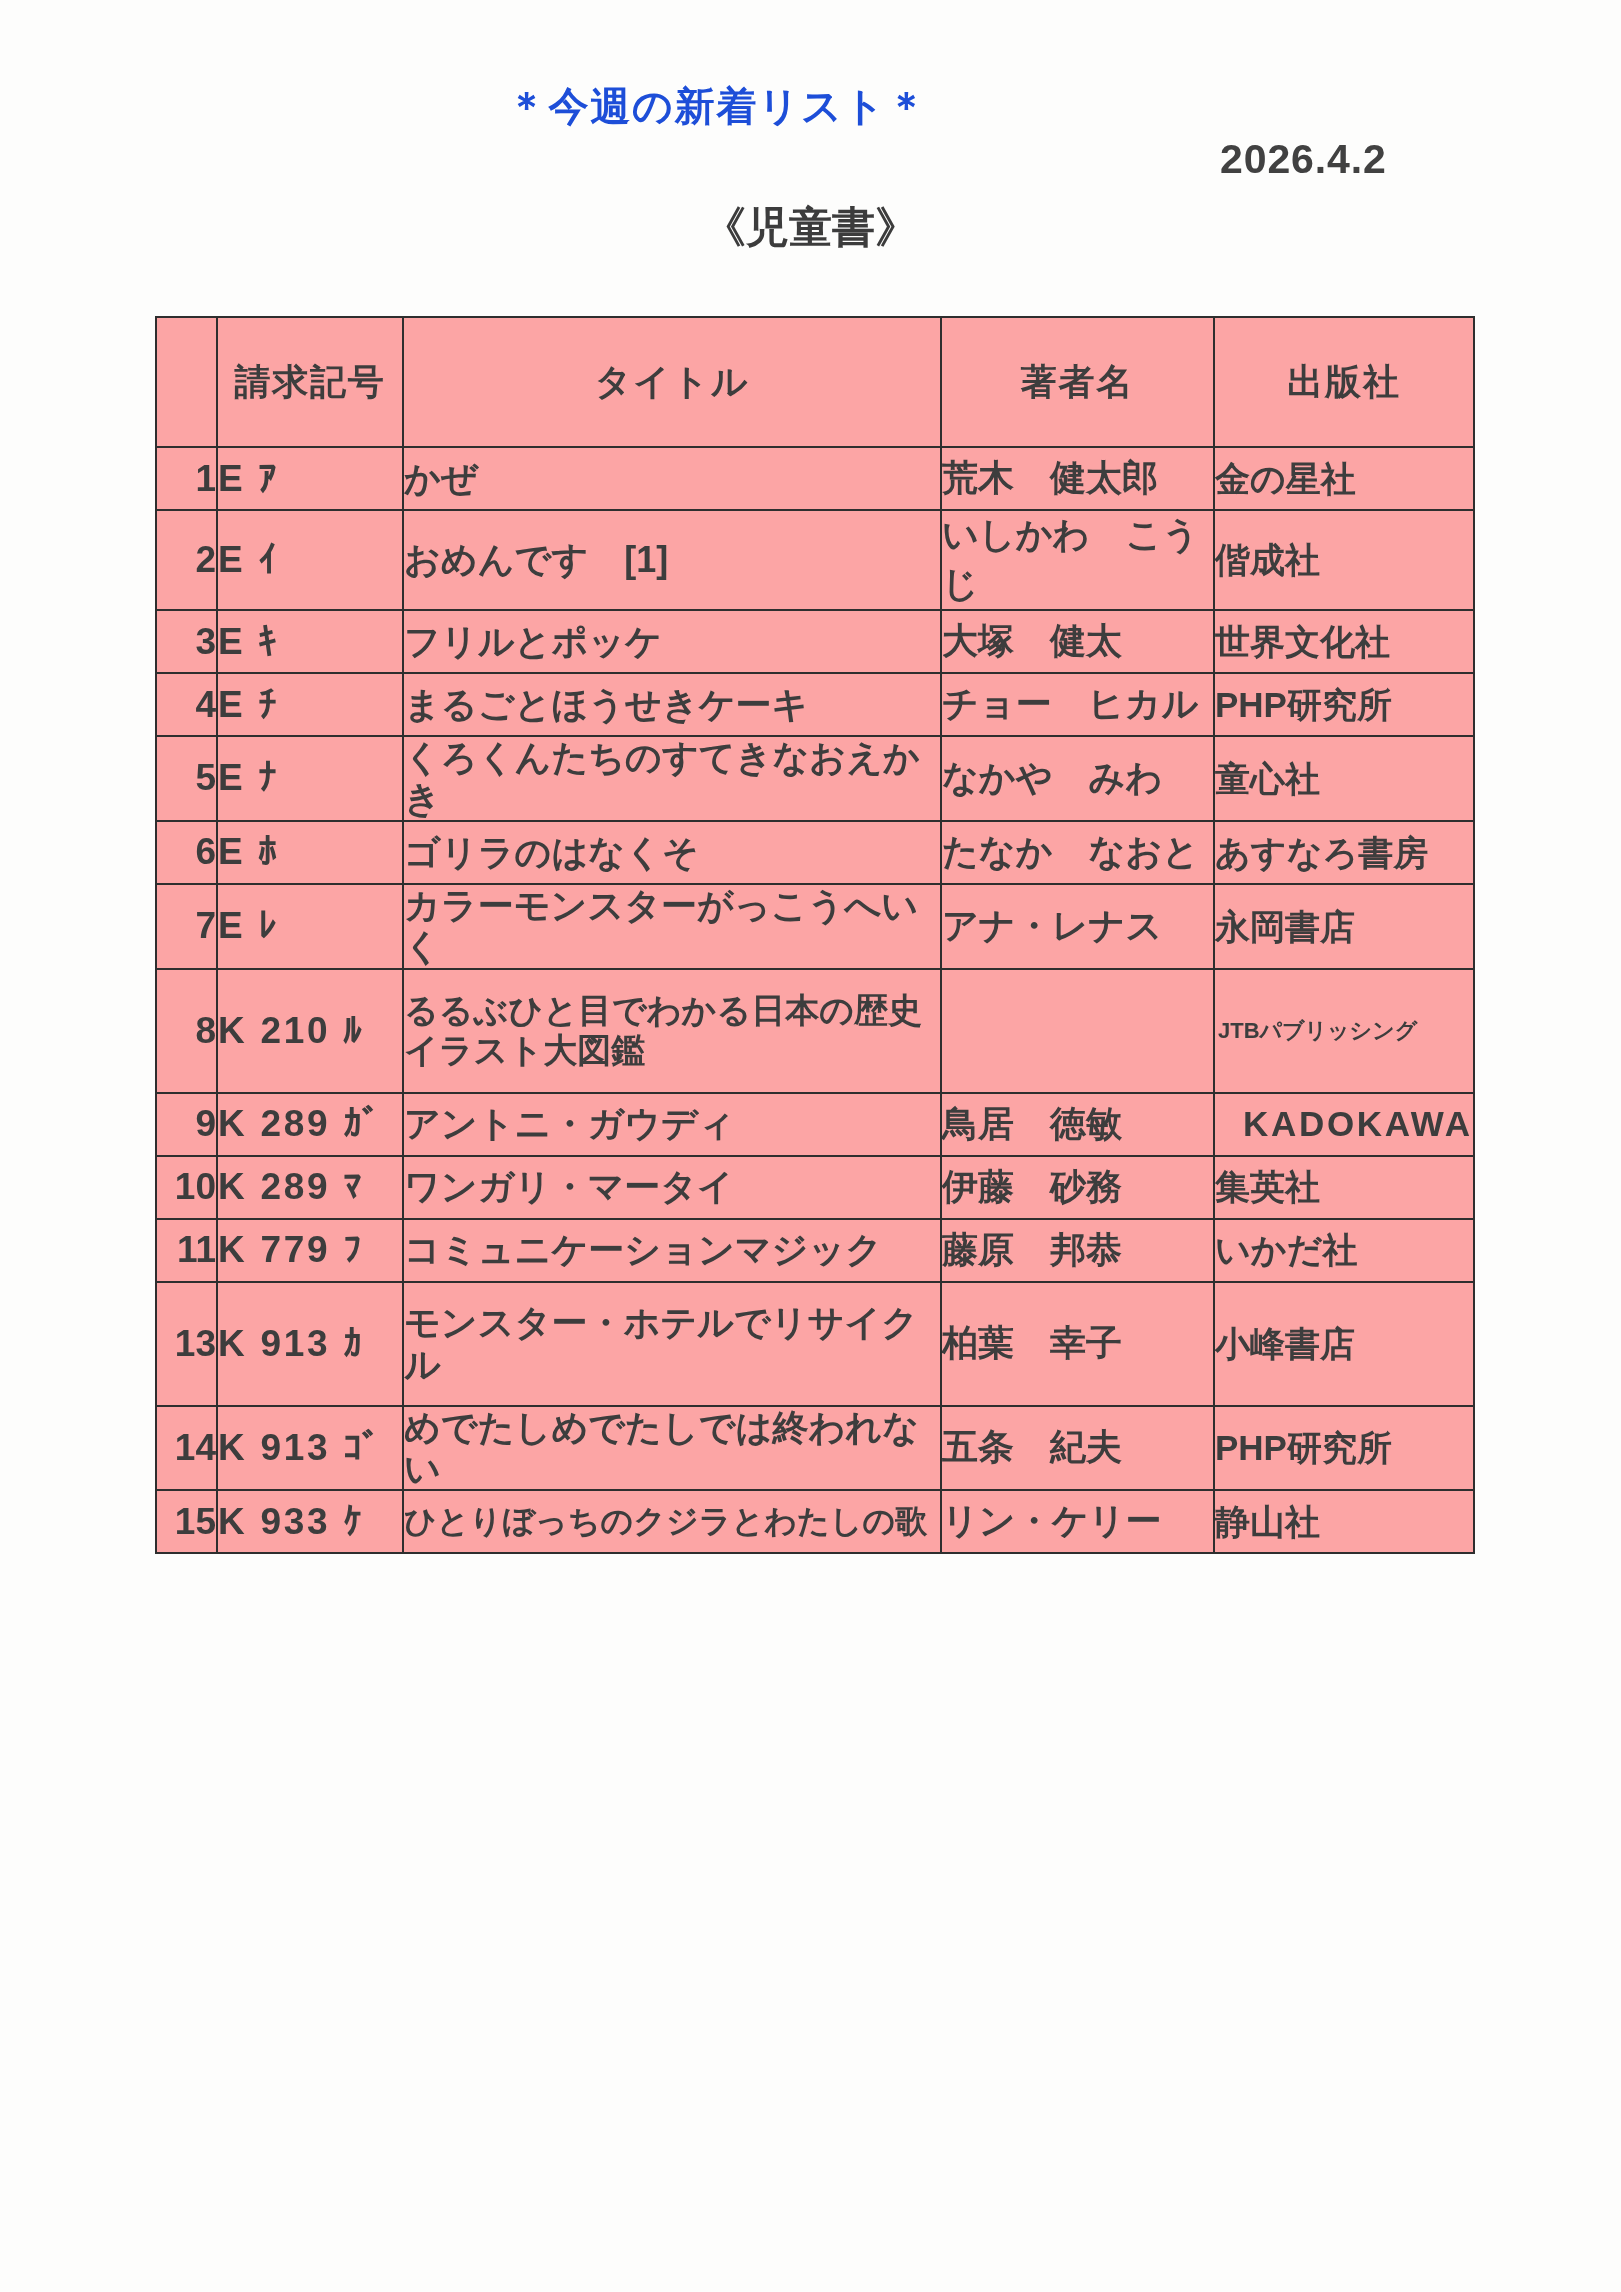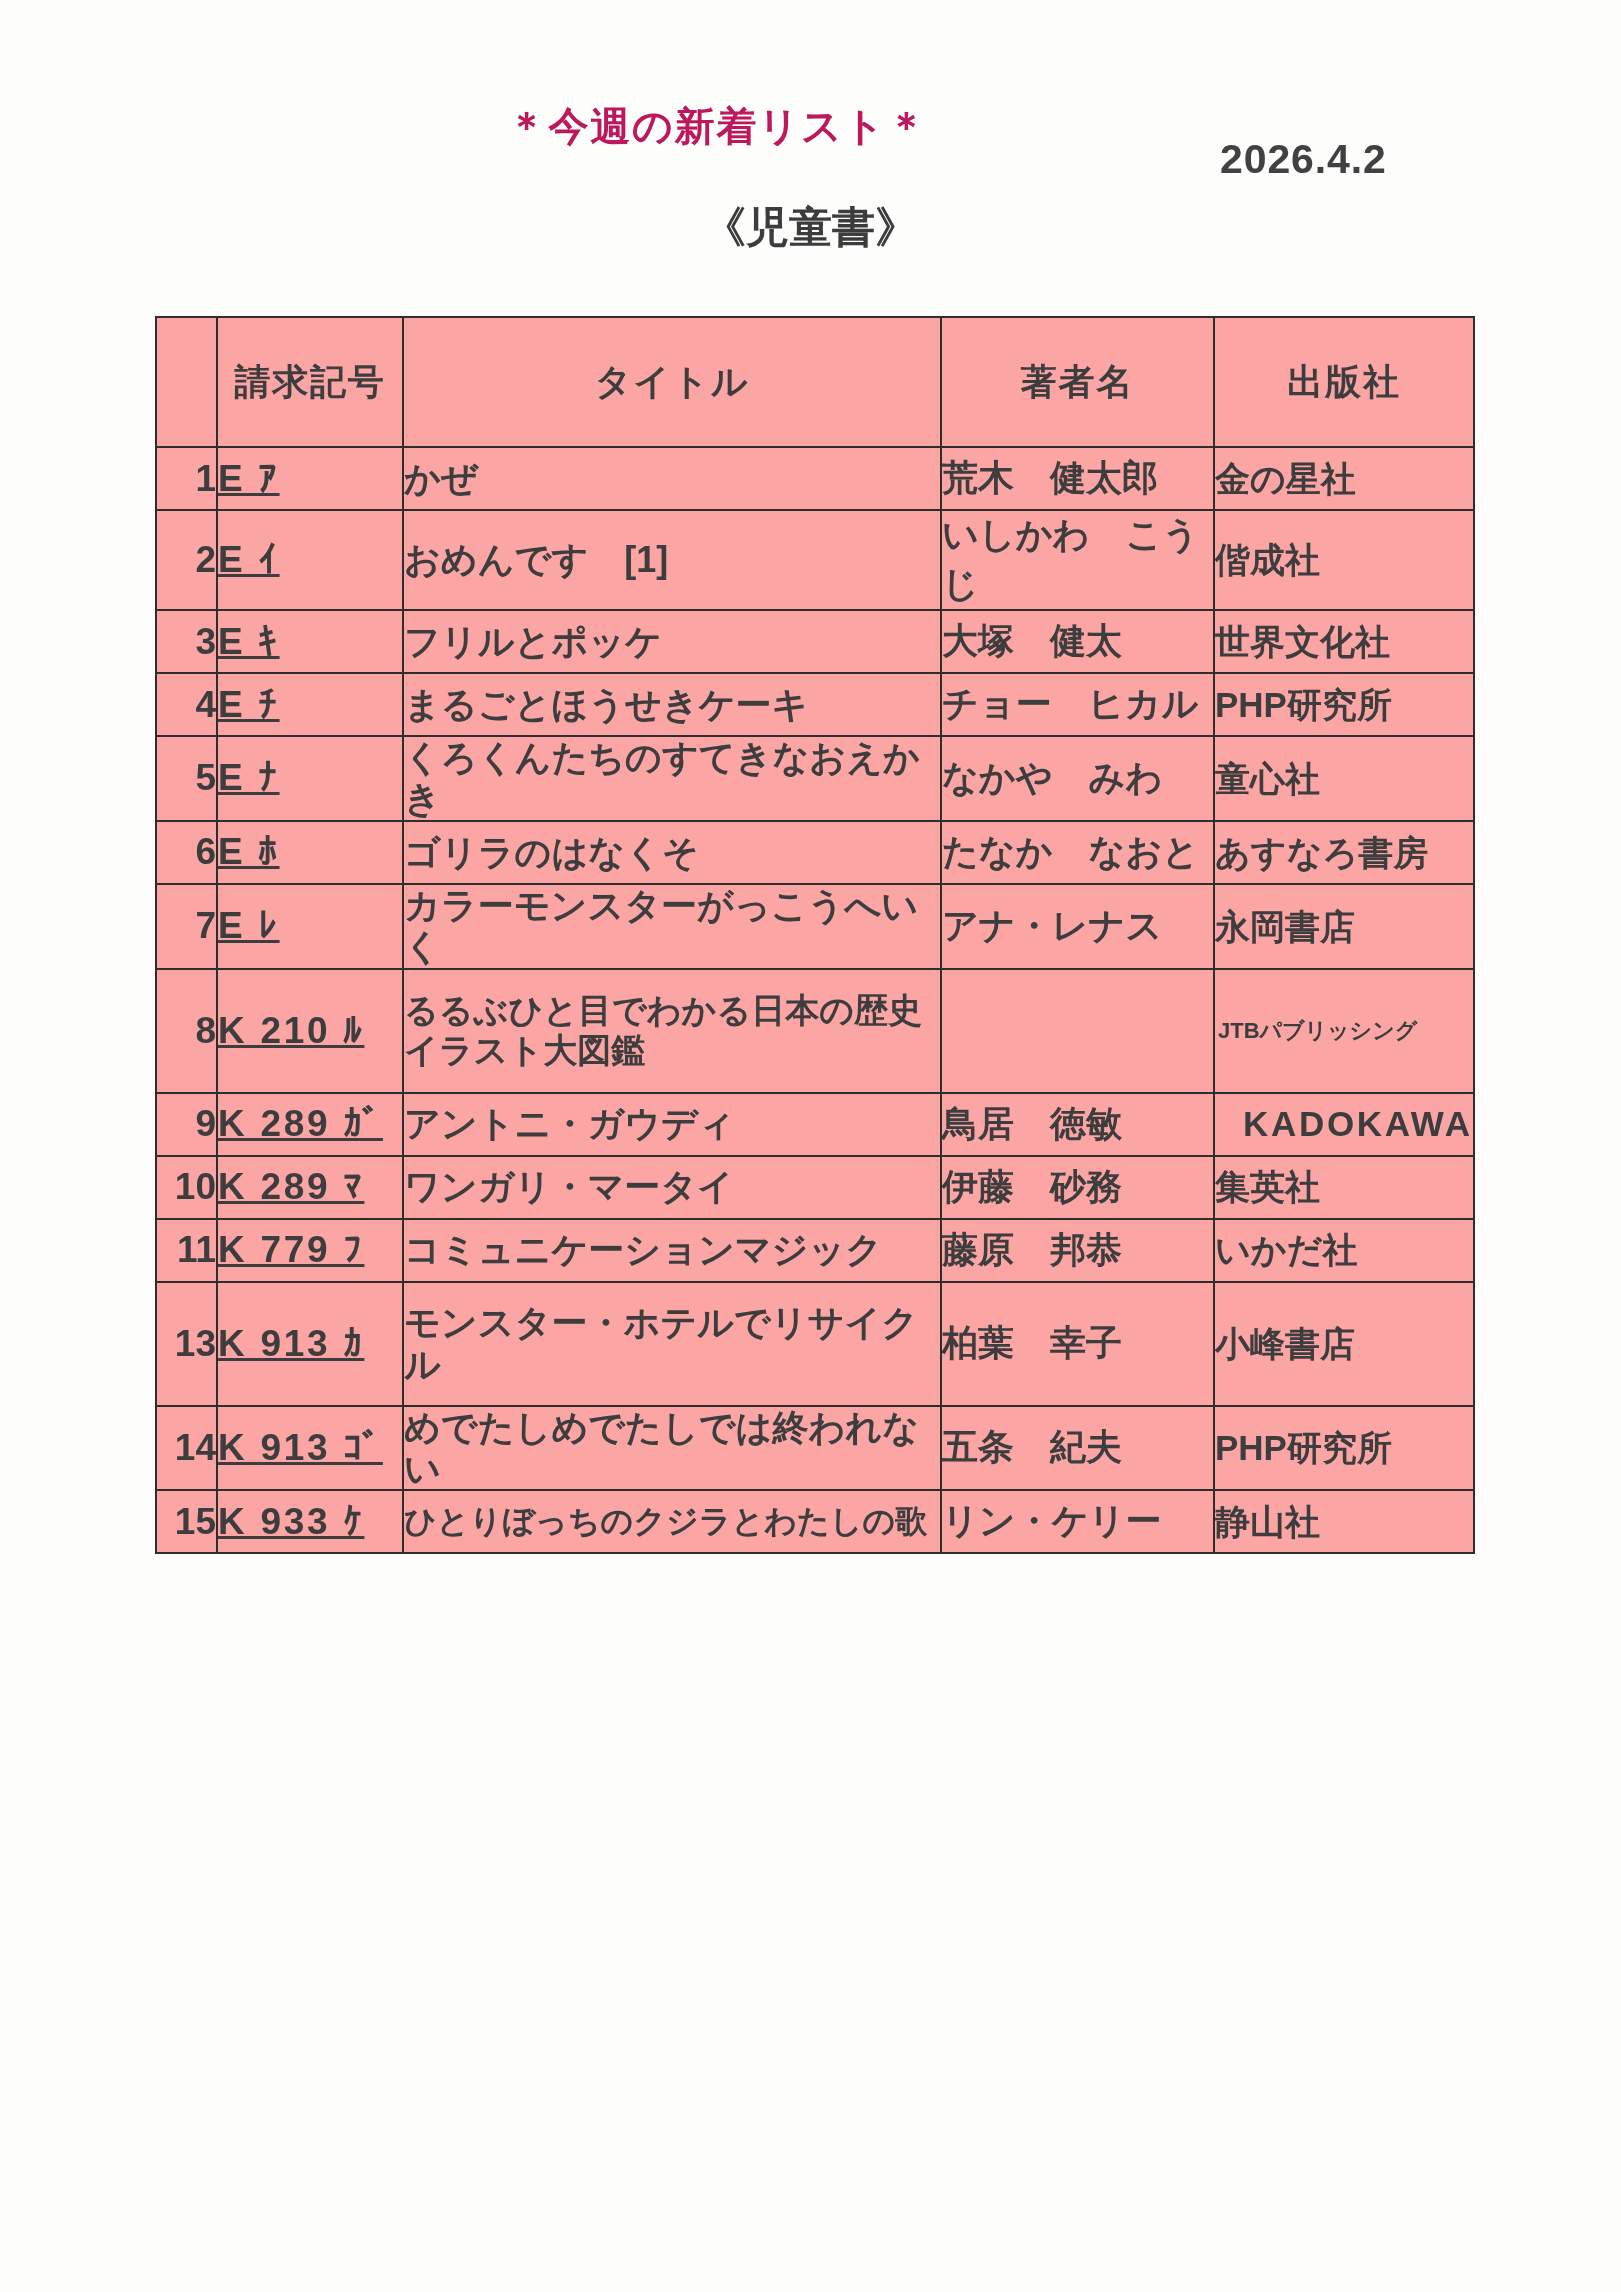--- a/index.html
+++ b/index.html
@@ -18,22 +18,21 @@
   }
   .doc-title {
     position: absolute;
     top: 79px;
     left: 0;
     width: 1435px;
     text-align: center;
     font-size: 40px;
     font-weight: 700;
     letter-spacing: 1.8px;
-    color: #be185d;
-    margin-top: 20px;
+    color: #1d4ed8;
   }
   .doc-date {
     position: absolute;
     top: 136px;
     left: 1220px;
     font-size: 41px;
     font-weight: 600;
     letter-spacing: 0.9px;
     color: #414141;
   }
@@ -80,21 +79,20 @@
     padding-right: 34px;
     font-size: 37px;
     font-weight: 600;
   }
   td.call {
     padding-left: 9px;
     font-size: 37px;
     letter-spacing: 2.7px;
     font-weight: 600;
     white-space: nowrap;
-    text-decoration: underline;
   }
   td.title {
     padding-left: 12.5px;
     padding-right: 7.2px;
     font-size: 36px;
     letter-spacing: 0px;
     line-height: 1.15;
   }
   td.author {
     padding-left: 9px;

